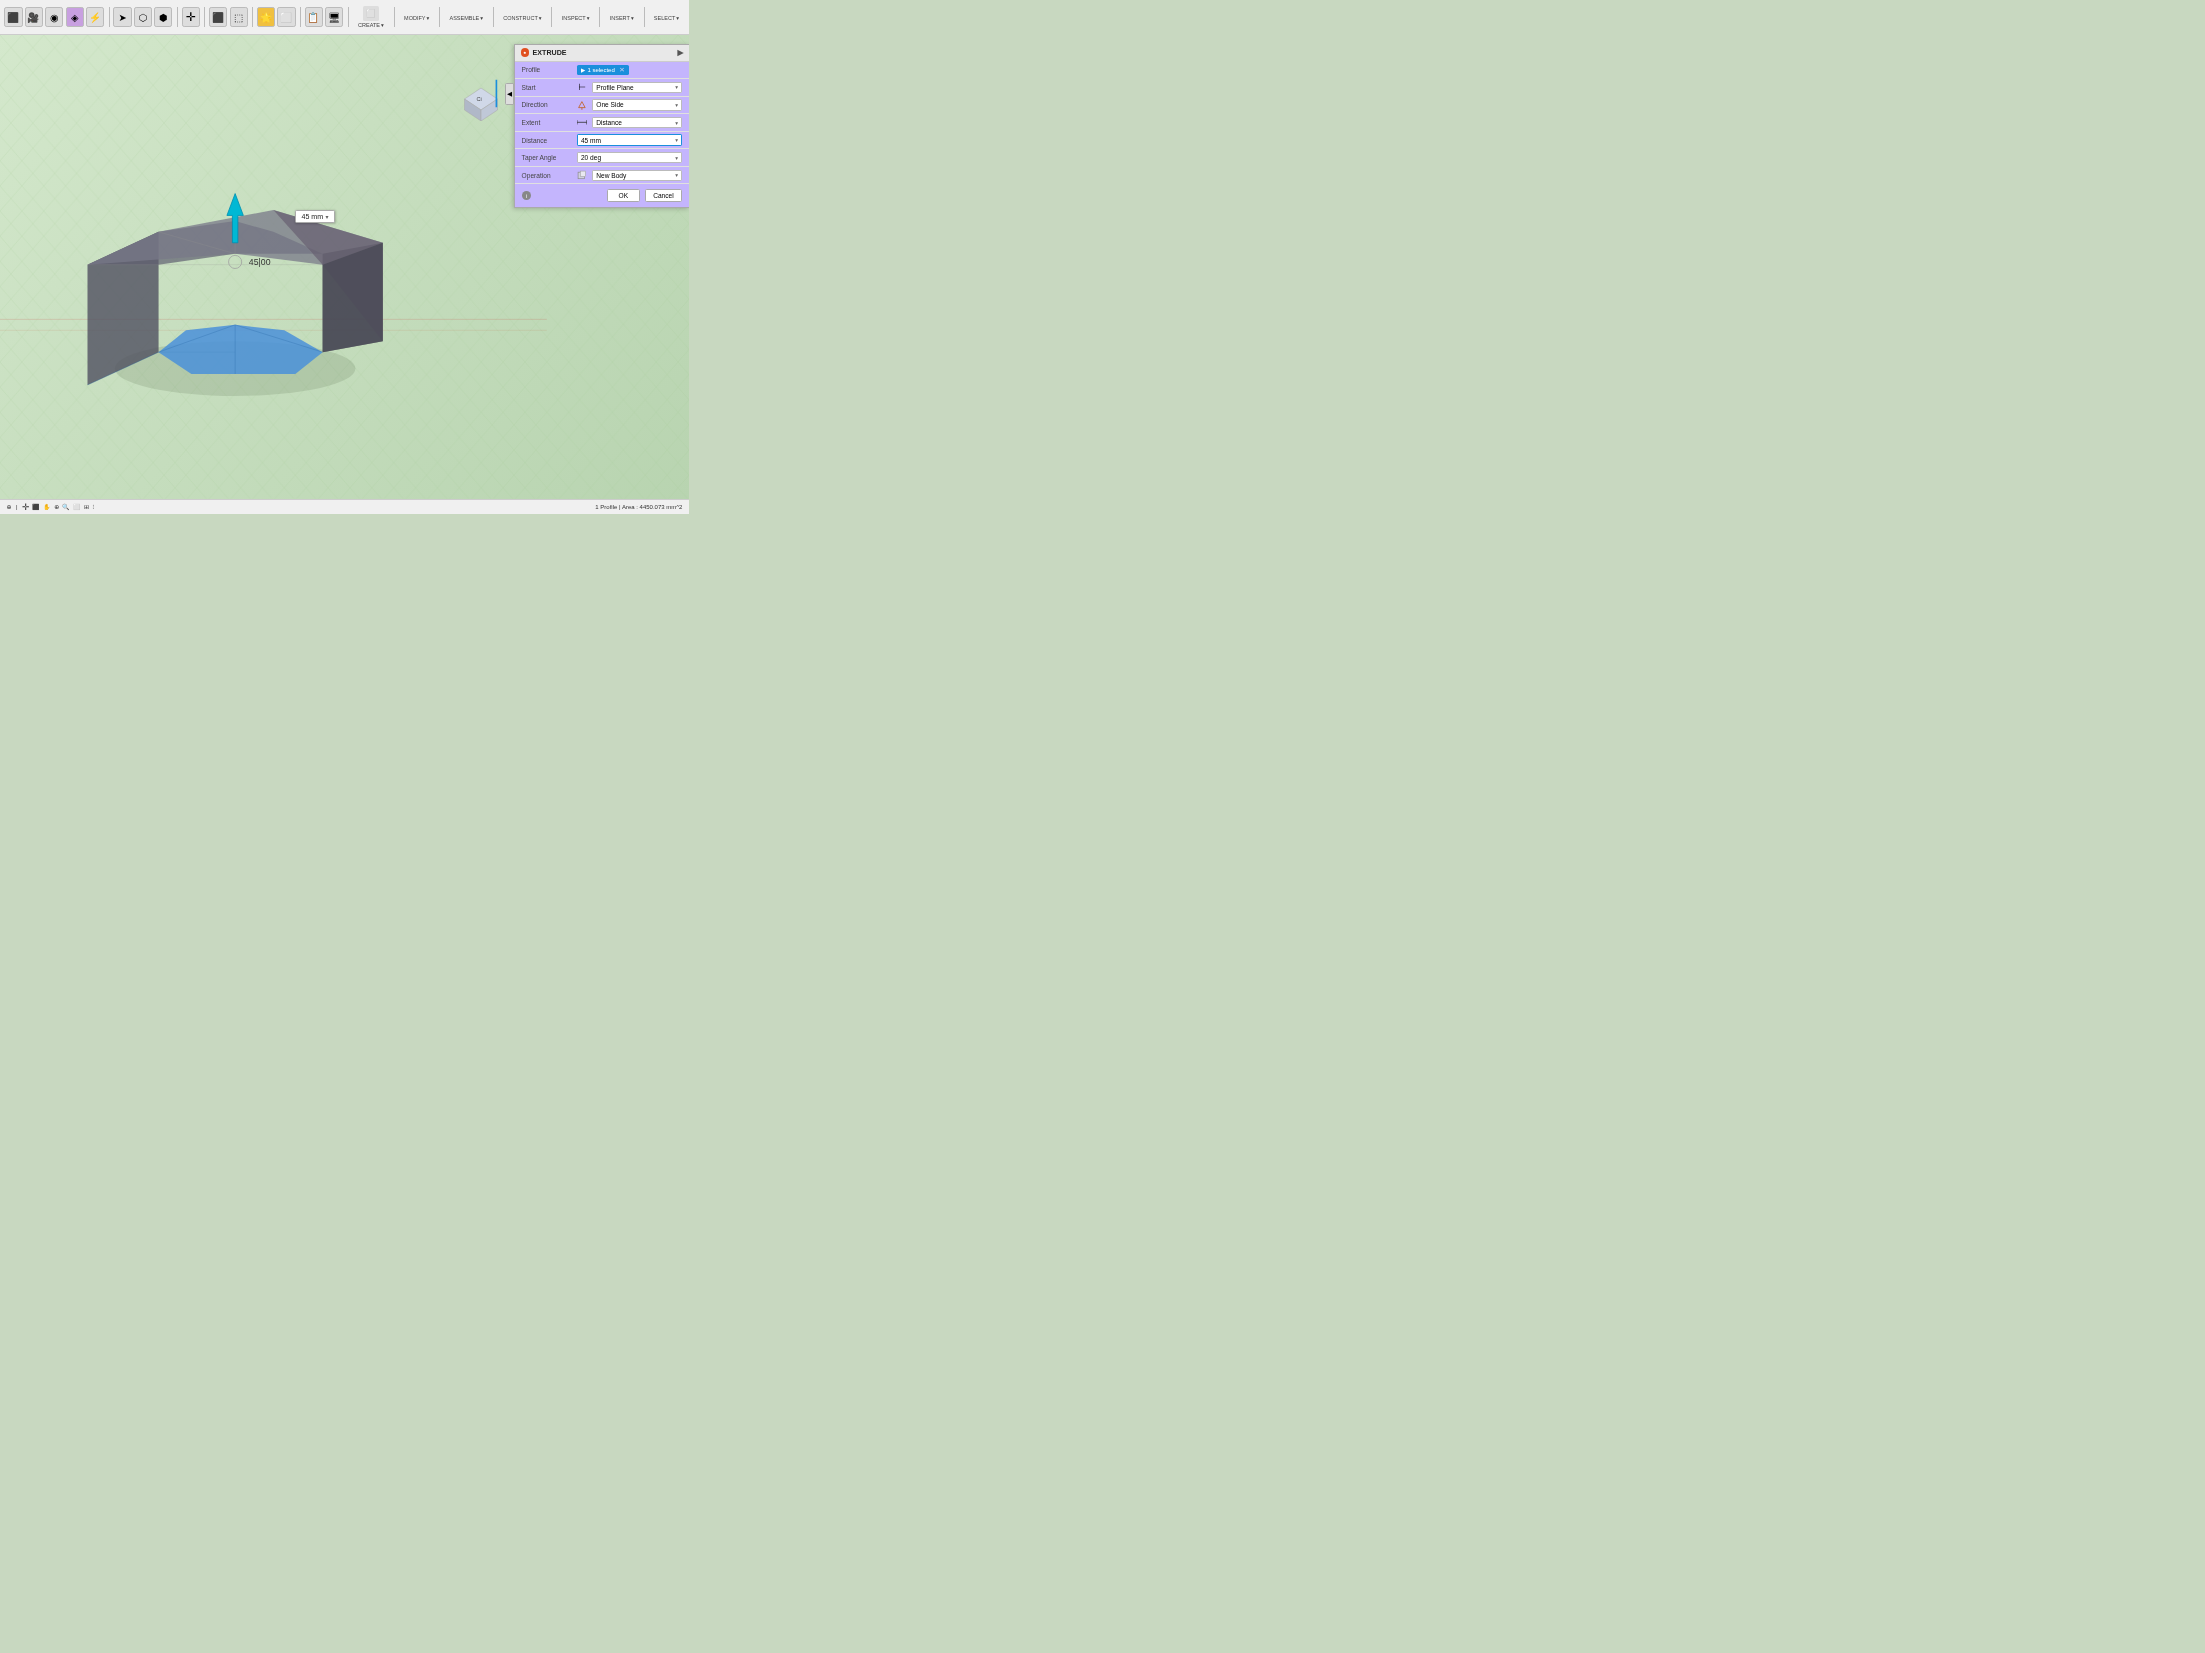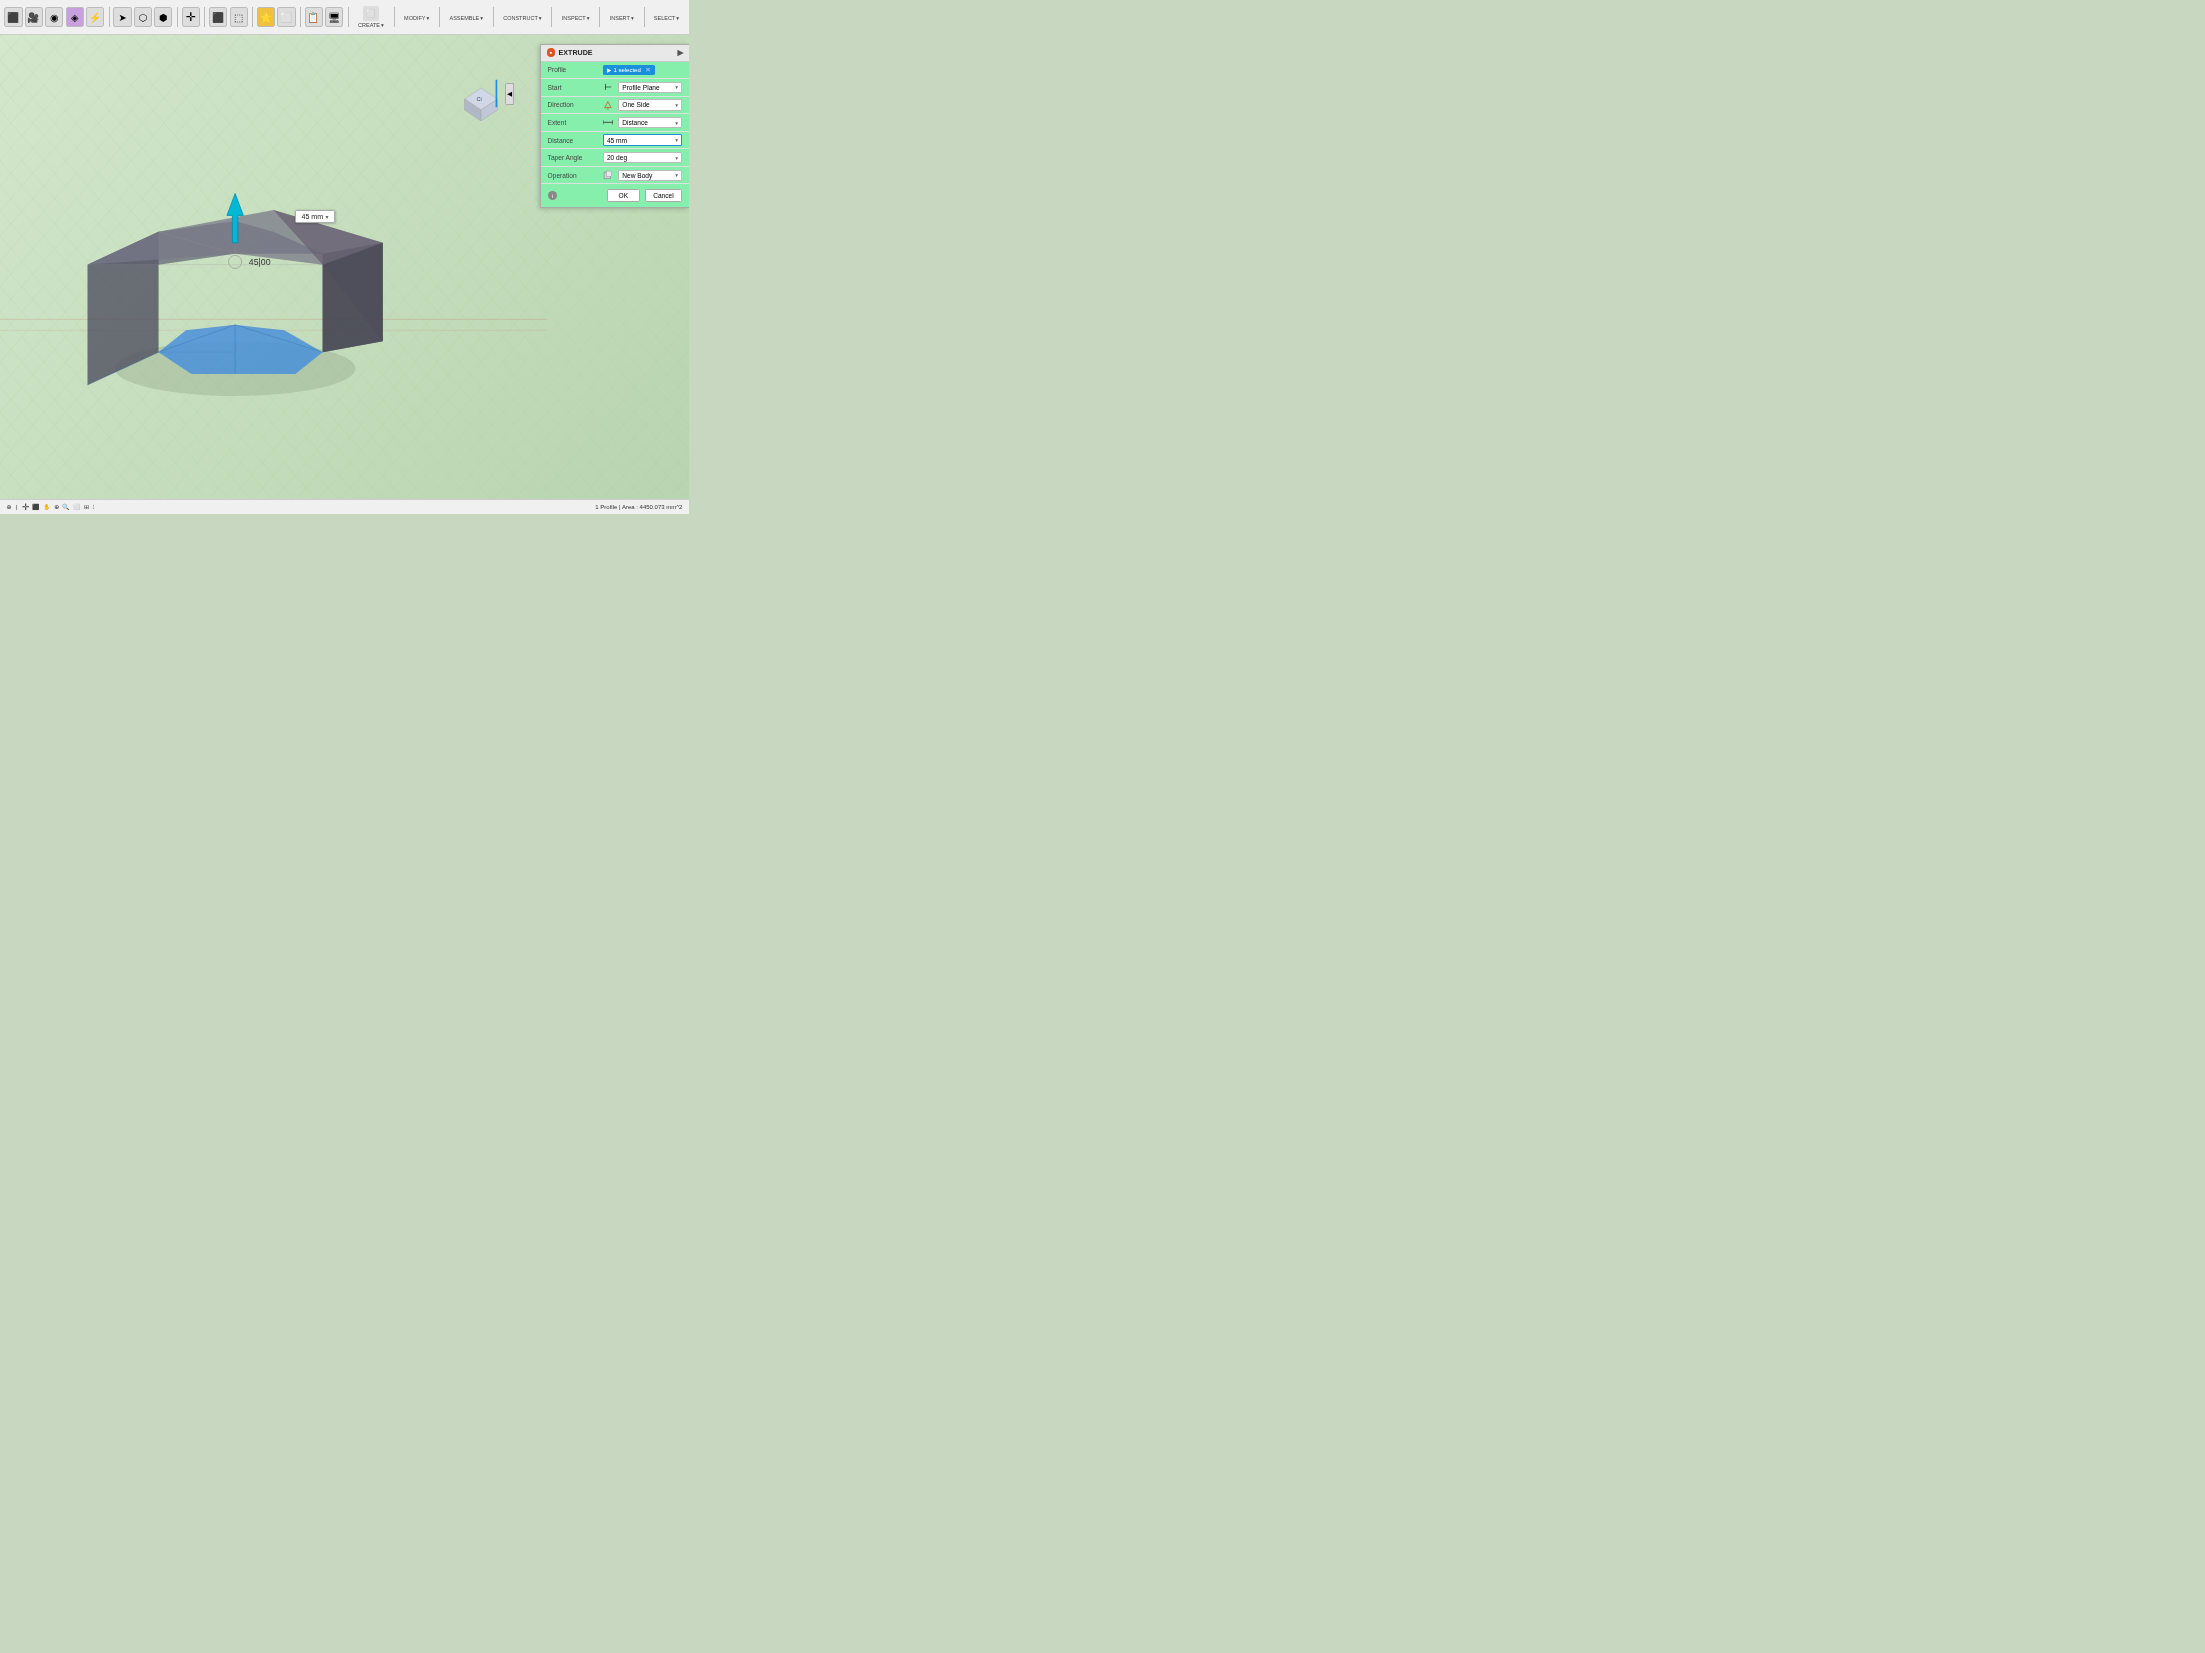--- a/index.html
+++ b/index.html
@@ -69,22 +69,22 @@
       z-index: 100;
     }
     .bottom-left { display: flex; align-items: center; gap: 4.4px; }
     .bottom-tools { display: flex; align-items: center; gap: 3.3px; }
     .bottom-status { font-size: 6px; color: #333; }
 
     
     #extrude-panel {
       position: absolute;
       top: 44px; right: 0;
-      width: 149px;
-      background: #86efac;
+      width: 175px;
+      background: #c4b5fd;
       border: 0.5px solid #aaa;
       border-right: none;
       box-shadow: -1.1px 1.1px 4.4px rgba(0,0,0,0.2);
       z-index: 200;
     }
     .panel-header {
       background: #e8e8e8;
       padding: 3.3px 5.5px;
       display: flex; align-items: center; gap: 3.3px;
       border-bottom: 0.5px solid #ccc;

